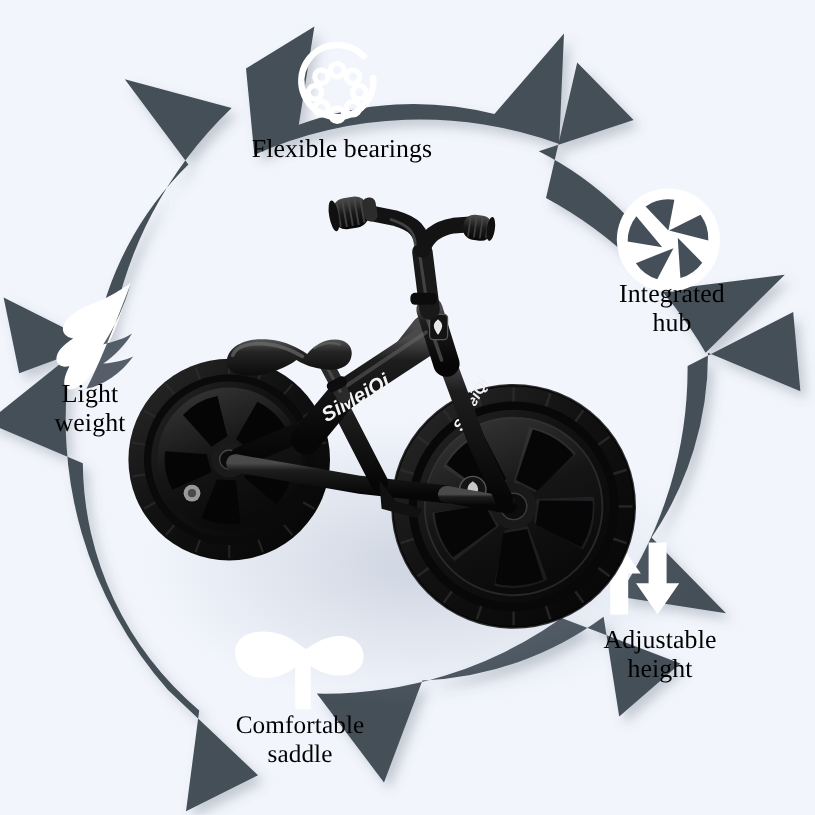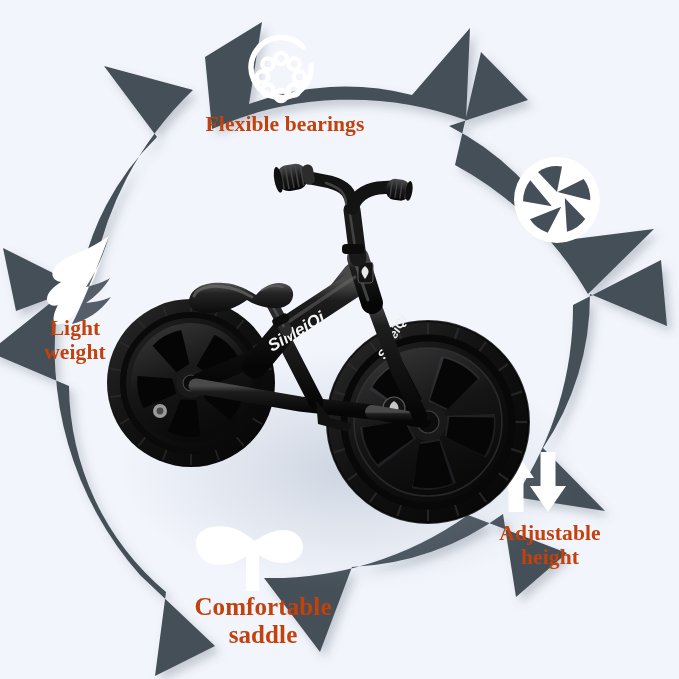--- a/index.html
+++ b/index.html
@@ -8,33 +8,33 @@
     background:#f2f5fc;
     font-family:"Liberation Serif", serif;
     overflow:hidden;
   }
   #stage{position:relative;width:679px;height:679px;}
   #ring, #bike{position:absolute;left:0;top:0;width:679px;height:679px;}
   #ring{z-index:1;}
   #bike{z-index:2;}
   .feature-label{
     position:absolute;z-index:3;
-    color:#c2410c;
+    color:#000000;
     font-family:"Liberation Serif", serif;
-    font-weight:bold;
+    font-weight:normal;
     text-align:center;
     line-height:1.12;
     letter-spacing:.1px;
     white-space:pre-line;
     pointer-events:auto;
   }
   #lbl-bearings{left:150px;top:112px;width:270px;font-size:21.5px;}
   #lbl-hub{left:477px;top:233px;width:166px;font-size:21.5px;}
   #lbl-height{left:462px;top:521px;width:176px;font-size:21.5px;}
-  #lbl-saddle{left:165px;top:593px;width:196px;font-size:25px;}
+  #lbl-saddle{left:152px;top:593px;width:196px;font-size:21px;}
   #lbl-weight{left:5px;top:316px;width:140px;font-size:21.5px;}
 </style>
 </head>
 <body>
 
 <div id="stage">
 
   <svg id="ring" viewBox="0 0 679 679">
     <defs>
       <filter id="softshadow" x="-30%" y="-30%" width="170%" height="170%">
@@ -380,20 +380,22 @@
           <line x1="401" y1="181" x2="401" y2="198"></line>
           <line x1="406" y1="182" x2="406" y2="197"></line>
         </g>
         <ellipse cx="409" cy="189" rx="3.4" ry="10" fill="#101010"></ellipse>
       </g>
     </g>
   </svg>
 
   <div class="feature-label" id="lbl-bearings">Flexible bearings</div>
 
+  <div class="feature-label" id="lbl-hub">Integrated
+hub</div>
 
   <div class="feature-label" id="lbl-height">Adjustable
 height</div>
 
   <div class="feature-label" id="lbl-saddle">Comfortable
 saddle</div>
 
   <div class="feature-label" id="lbl-weight">Light
 weight</div>
 

